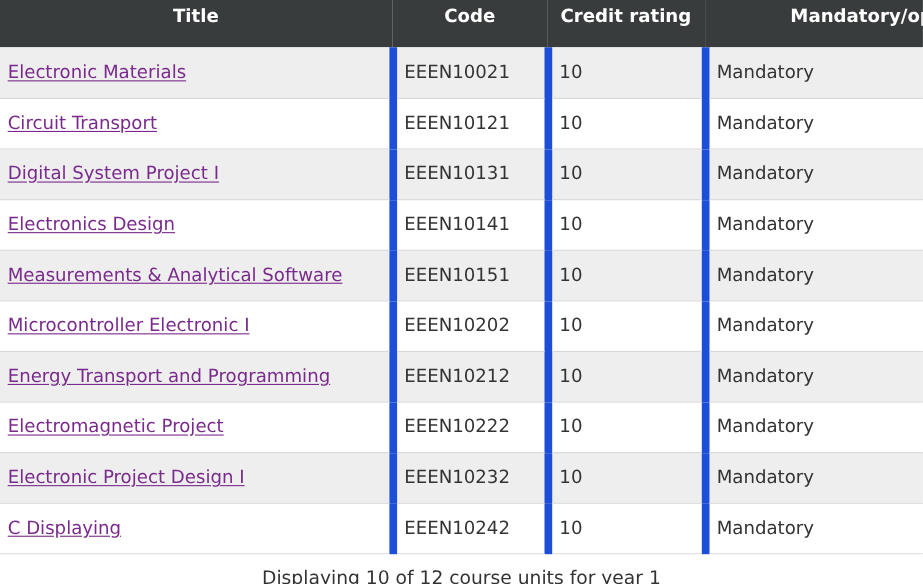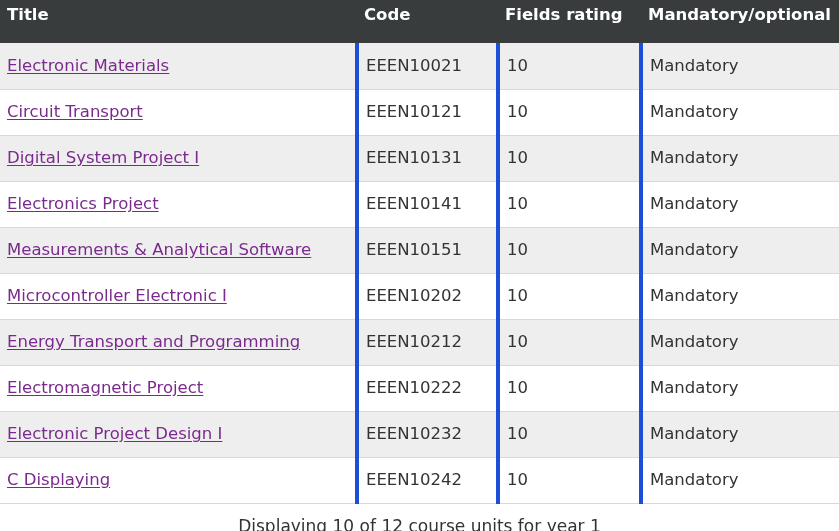--- a/index.html
+++ b/index.html
@@ -25,36 +25,36 @@
     border-collapse: collapse;
     table-layout: fixed;
     width: 980px;      
     font-size: 16.5px;
   }
 
   table.course-table thead th {
     background: #383c3c;
     color: #ffffff;
     font-weight: bold;
-    text-align: left;
+    text-align: center;
     padding: 6px 8px 19px 7px;
     height: 36px;
     box-sizing: border-box;
     vertical-align: middle;
     line-height: 1.1;
     border: none;
     white-space: nowrap;
   }
 
   table.course-table tbody td {
     height: 46px;
     box-sizing: border-box;
     padding: 6px 8px 6px 7px;
     vertical-align: middle;
-    border-right: 4px solid #1d4ed8;
+    border-right: 7px solid #1d4ed8;
     border-bottom: 1px solid #d8d8d8;
     color: #333333;
     line-height: 1.2;
     white-space: nowrap;
     overflow: hidden;
   }
   table.course-table tbody td:last-child {
     border-right: none;
   }
 
@@ -95,21 +95,21 @@
     <colgroup>
       <col class="col-title">
       <col class="col-code">
       <col class="col-credit">
       <col class="col-mand">
     </colgroup>
     <thead>
       <tr>
         <th>Title</th>
         <th>Code</th>
-        <th>Fields rating</th>
+        <th>Credit rating</th>
         <th>Mandatory/optional</th>
       </tr>
     </thead>
     <tbody>
       <tr>
         <td><a href="#" class="course-link">Electronic Materials</a></td>
         <td>EEEN10021</td>
         <td>10</td>
         <td>Mandatory</td>
       </tr>
@@ -119,21 +119,21 @@
         <td>10</td>
         <td>Mandatory</td>
       </tr>
       <tr>
         <td><a href="#" class="course-link">Digital System Project I</a></td>
         <td>EEEN10131</td>
         <td>10</td>
         <td>Mandatory</td>
       </tr>
       <tr>
-        <td><a href="#" class="course-link">Electronics Project</a></td>
+        <td><a href="#" class="course-link">Electronics Design</a></td>
         <td>EEEN10141</td>
         <td>10</td>
         <td>Mandatory</td>
       </tr>
       <tr>
         <td><a href="#" class="course-link">Measurements &amp; Analytical Software</a></td>
         <td>EEEN10151</td>
         <td>10</td>
         <td>Mandatory</td>
       </tr>

